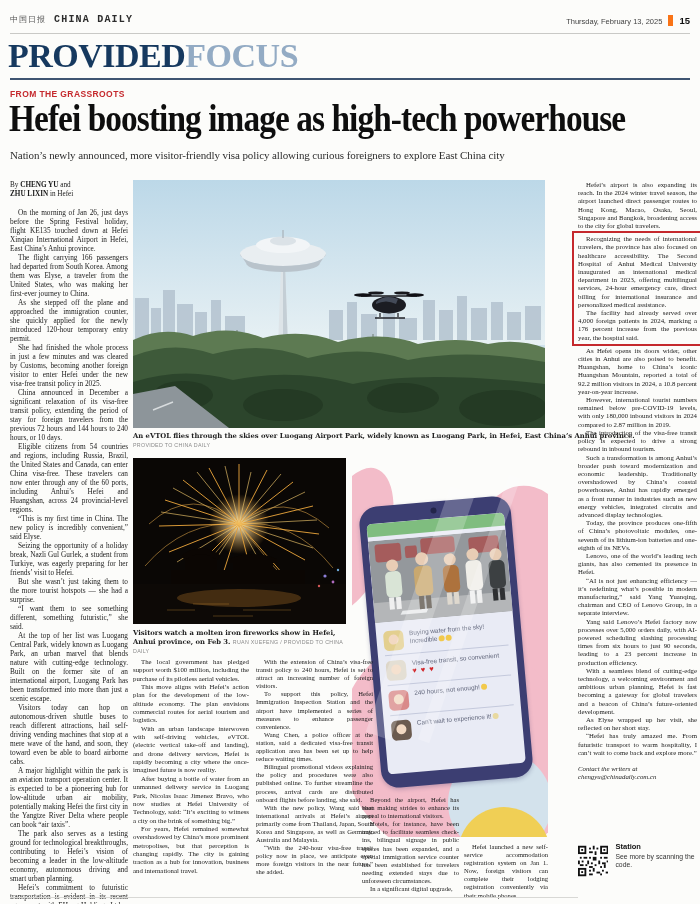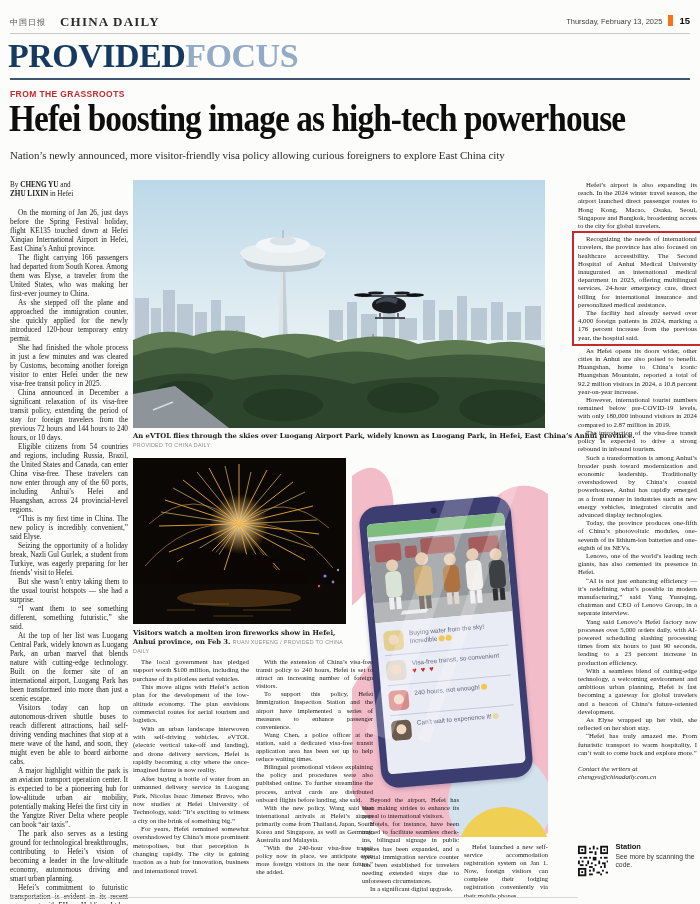--- a/index.html
+++ b/index.html
@@ -4,23 +4,23 @@
 <style>
   * { margin:0; padding:0; box-sizing:border-box; }
   html,body { background:#e9e9e7; }
   .page {
     position:relative; width:700px; height:904px; margin:0 auto;
     background:#fcfcfa; overflow:hidden;
     font-family:"Liberation Serif", serif; color:#1a1a1a;
   }
   
   .masthead { position:absolute; top:14px; left:10px; right:10px; height:16px; }
-  .logo { position:absolute; left:0; top:0; display:flex; align-items:center; gap:14px; }
+  .logo { position:absolute; left:0; top:0; display:flex; align-items:center; gap:8px; }
   .logo-cn { font-size:8px; color:#555; letter-spacing:1px; }
-  .logo-en { font-family:Liberation Serif, serif; font-weight:bold; font-size:13px; letter-spacing:1.2px; color:#2b2b2b; }
+  .logo-en { font-family:Liberation Mono, monospace; font-weight:bold; font-size:10px; letter-spacing:1.2px; color:#2b2b2b; }
   .dateline { position:absolute; right:0; top:1px; font-family:"Liberation Sans",sans-serif; font-size:7.5px; color:#444; }
   .dateline .pgnum { font-weight:bold; font-size:9.5px; color:#111; margin-left:4px; padding-left:6px; border-left:5px solid #f97316;text-align:right; }
   .masthead-rule { position:absolute; top:33px; left:10px; right:10px; height:1px; background:#c9c9c6; }
   
   .section-title { position:absolute; top:39px; left:8px; font-weight:bold; font-size:34px; letter-spacing:-0.5px; line-height:1; }
   .st-primary { color:#16395f; }
   .st-secondary { color:#93abc4; }
   .section-rule { position:absolute; top:78px; left:10px; right:10px; height:2px; background:#3f5471; }
   
   .kicker { position:absolute; top:89px; left:10px; font-family:"Liberation Sans",sans-serif; font-weight:bold; font-size:8.5px; letter-spacing:.4px; color:#c5292d; }
@@ -114,24 +114,24 @@
       <b>ZHU LIXIN</b><span> in Hefei</span>
     </div>
     <p>On the morning of Jan 26, just days before the Spring Festival holiday, flight KE135 touched down at Hefei Xinqiao International Airport in Hefei, East China’s Anhui province.</p>
     <p>The flight carrying 166 passengers had departed from South Korea. Among them was Elyse, a traveler from the United States, who was making her first-ever journey to China.</p>
     <p>As she stepped off the plane and approached the immigration counter, she quickly applied for the newly introduced 120-hour temporary entry permit.</p>
     <p>She had finished the whole process in just a few minutes and was cleared by Customs, becoming another foreign visitor to enter Hefei under the new visa-free transit policy in 2025.</p>
     <p>China announced in December a significant relaxation of its visa-free transit policy, extending the period of stay for foreign travelers from the previous 72 hours and 144 hours to 240 hours, or 10 days.</p>
     <p>Eligible citizens from 54 countries and regions, including Russia, Brazil, the United States and Canada, can enter China visa-free. These travelers can now enter through any of the 60 ports, including Anhui’s Hefei and Huangshan, across 24 provincial-level regions.</p>
     <p>“This is my first time in China. The new policy is incredibly convenient,” said Elyse.</p>
     <p>Seizing the opportunity of a holiday break, Nazli Gul Gurlek, a student from Turkiye, was eagerly preparing for her friends’ visit to Hefei.</p>
-    <p>But she wasn’t entry taking them to the usual tourist hotspots — she had a surprise.</p>
+    <p>But she wasn’t just taking them to the more tourist hotspots — she had a surprise.</p>
     <p>“I want them to see something different, something futuristic,” she said.</p>
     <p>At the top of her list was Luogang Central Park, widely known as Luogang Park, an urban marvel that blends nature with cutting-edge technology. Built on the former site of an international airport, Luogang Park has been transformed into more than just a scenic escape.</p>
-    <p>Visitors today can hop on autonomous-driven shuttle buses to reach different attractions, hail self-driving vending machines that stop at a mere wave of the hand, and soon, they might even be able to board airborne cabs.</p>
+    <p>Visitors today can hop on autonomous-driven shuttle buses to reach different attractions, hail self-driving vending machines that stop at a mere wave of the hand, and soon, they toward even be able to board airborne cabs.</p>
     <p>A major highlight within the park is an aviation transport operation center. It is expected to be a pioneering hub for low-altitude urban air mobility, potentially making Hefei the first city in the Yangtze River Delta where people can book “air taxis”.</p>
     <p>The park also serves as a testing ground for technological breakthroughs, contributing to Hefei’s vision of becoming a leader in the low-altitude economy, autonomous driving and smart urban planning.</p>
     <p>Hefei’s commitment to futuristic transportation is evident in its recent agreement with EHang Holdings Ltd, a leading Chinese autonomous aerial vehicle company.</p>
   </div>
 
   <div class="photo-main">
     <svg width="412" height="248" viewBox="0 0 412 248">
       <defs>
         <linearGradient id="sky" x1="0" y1="0" x2="0" y2="1">
           <stop offset="0" stop-color="#bcd8e8"></stop>

